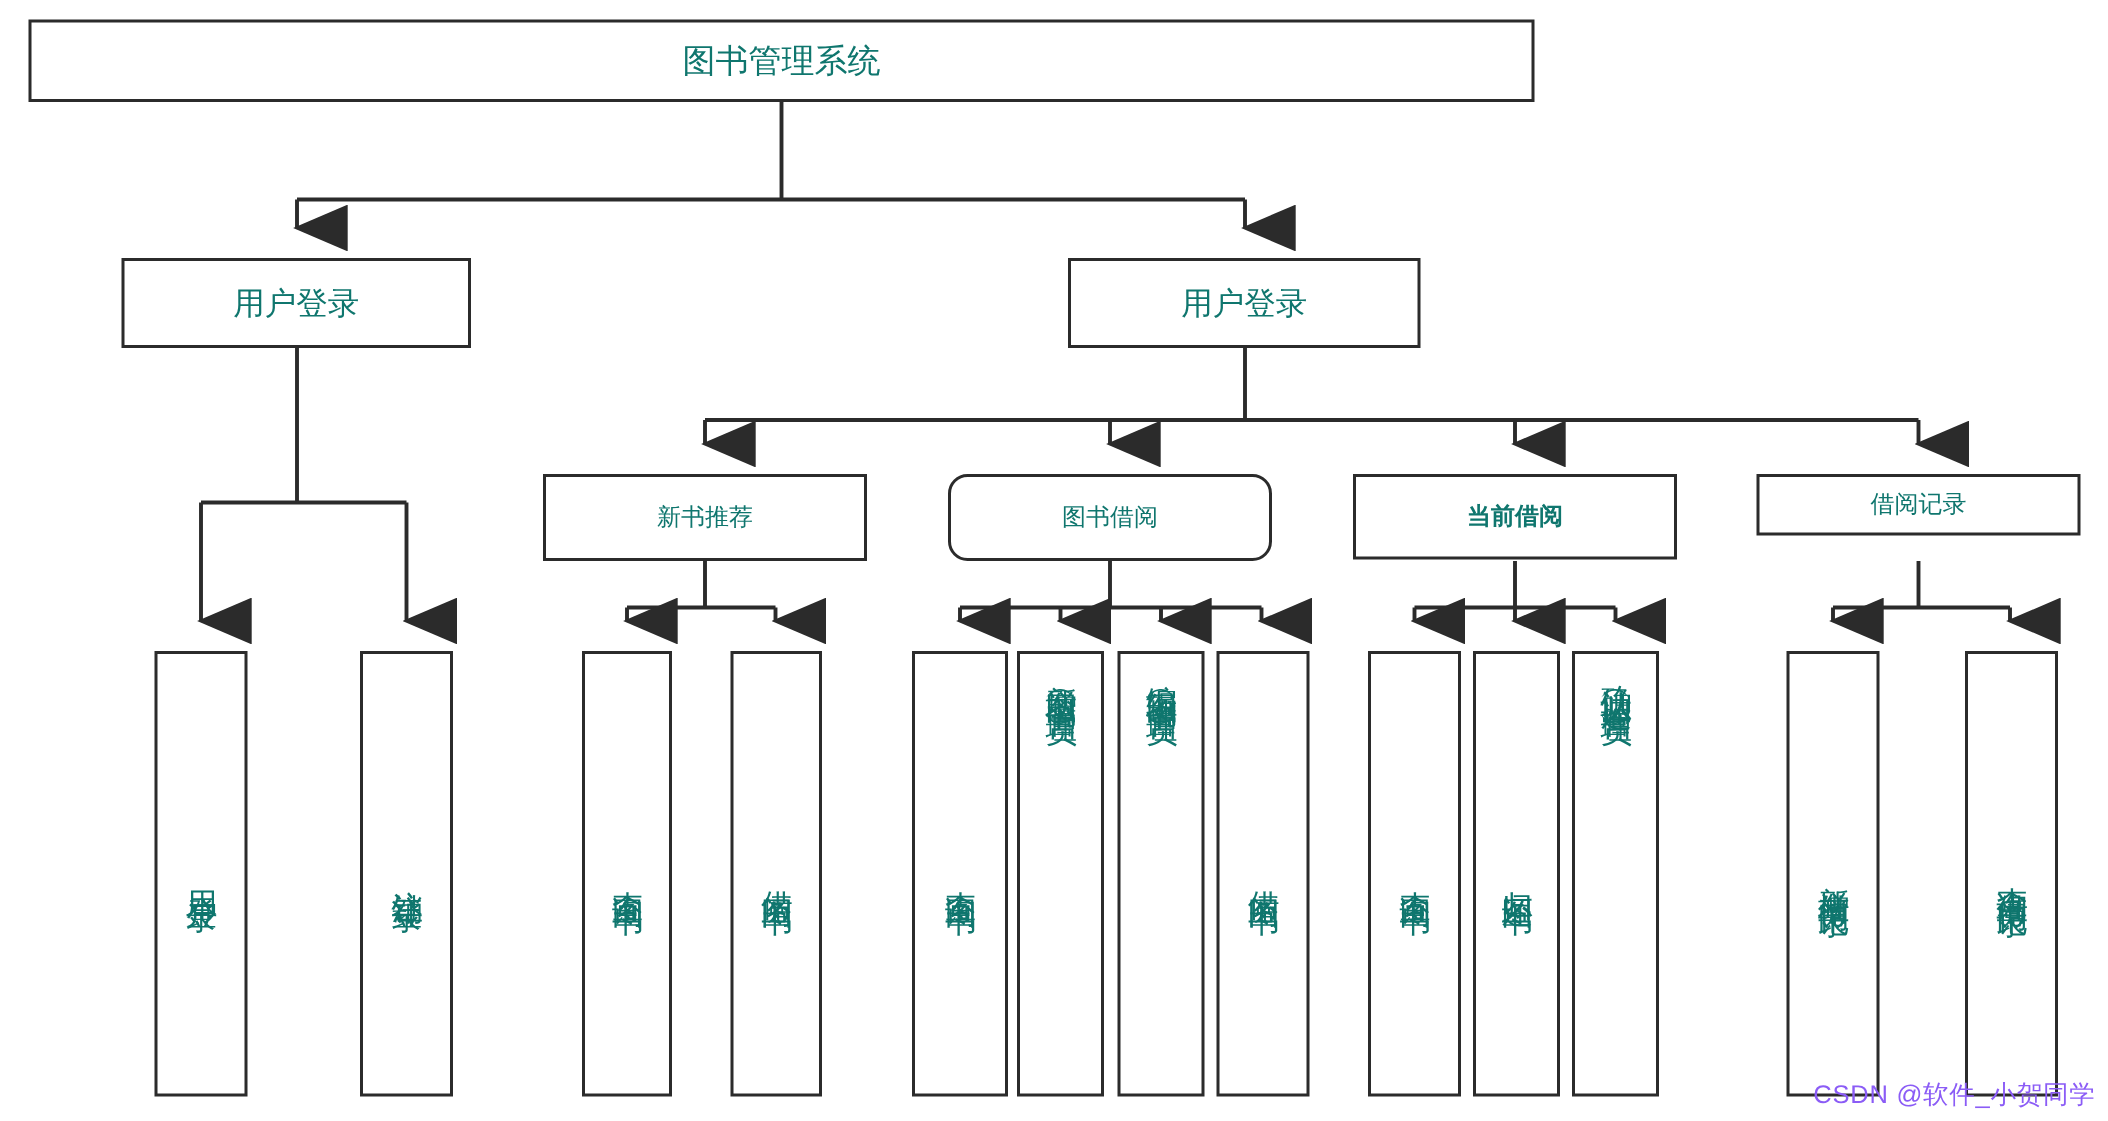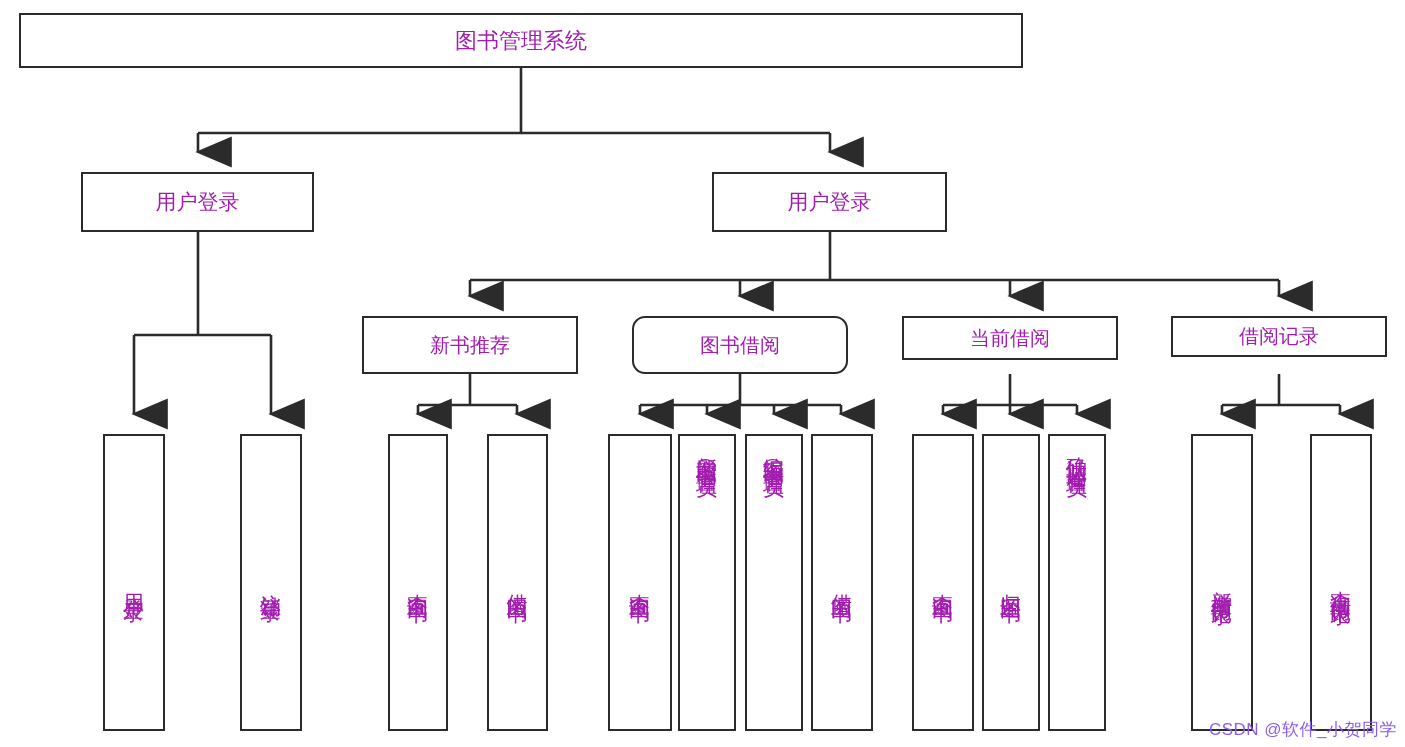--- a/index.html
+++ b/index.html
@@ -27,31 +27,31 @@
     height: 747px;
   }
   .node {
     position: absolute;
     box-sizing: border-box;
     background: #ffffff;
     border: 2.5px solid #2b2b2b;
     display: flex;
     align-items: center;
     justify-content: center;
-    color: #a21caf;
+    color: #0f766e;
     z-index: 2;
   }
   .node.root {
     font-size: 22px;
   }
   .node.level2 {
     font-size: 21px;
   }
   .node.level3 {
-    font-size: 20px;
+    font-size: 16px;
     text-align: center;
   }
   
   .node.leaf {
     align-items: flex-start;
     justify-content: center;
     padding-top: 0;
     font-size: 21px;
   }
   .leaf-text {
@@ -149,21 +149,21 @@
   <div class="node level2" style="left:712px; top:172px; width:235px; height:60px;">
     <span>用户登录</span>
   </div>
 
   <div class="node level3" style="left:362px; top:316px; width:216px; height:58px;">
     <span>新书推荐</span>
   </div>
   <div class="node level3" style="left:632px; top:316px; width:216px; height:58px;border-radius:13px;">
     <span>图书借阅</span>
   </div>
-  <div class="node level3" style="left:902px; top:316px; width:216px; height:44px;">
+  <div class="node level3" style="left:902px; top:316px; width:216px; height:57px;font-weight:bold;">
     <span>当前借阅</span>
   </div>
   <div class="node level3" style="left:1171px; top:316px; width:216px; height:41px;">
     <span>借阅记录</span>
   </div>
 
   <div class="node leaf" style="left:103px; top:434px; width:62px; height:297px;">
     <div class="leaf-inner">
         <span class="leaf-text">用户登录</span>
       </div>

